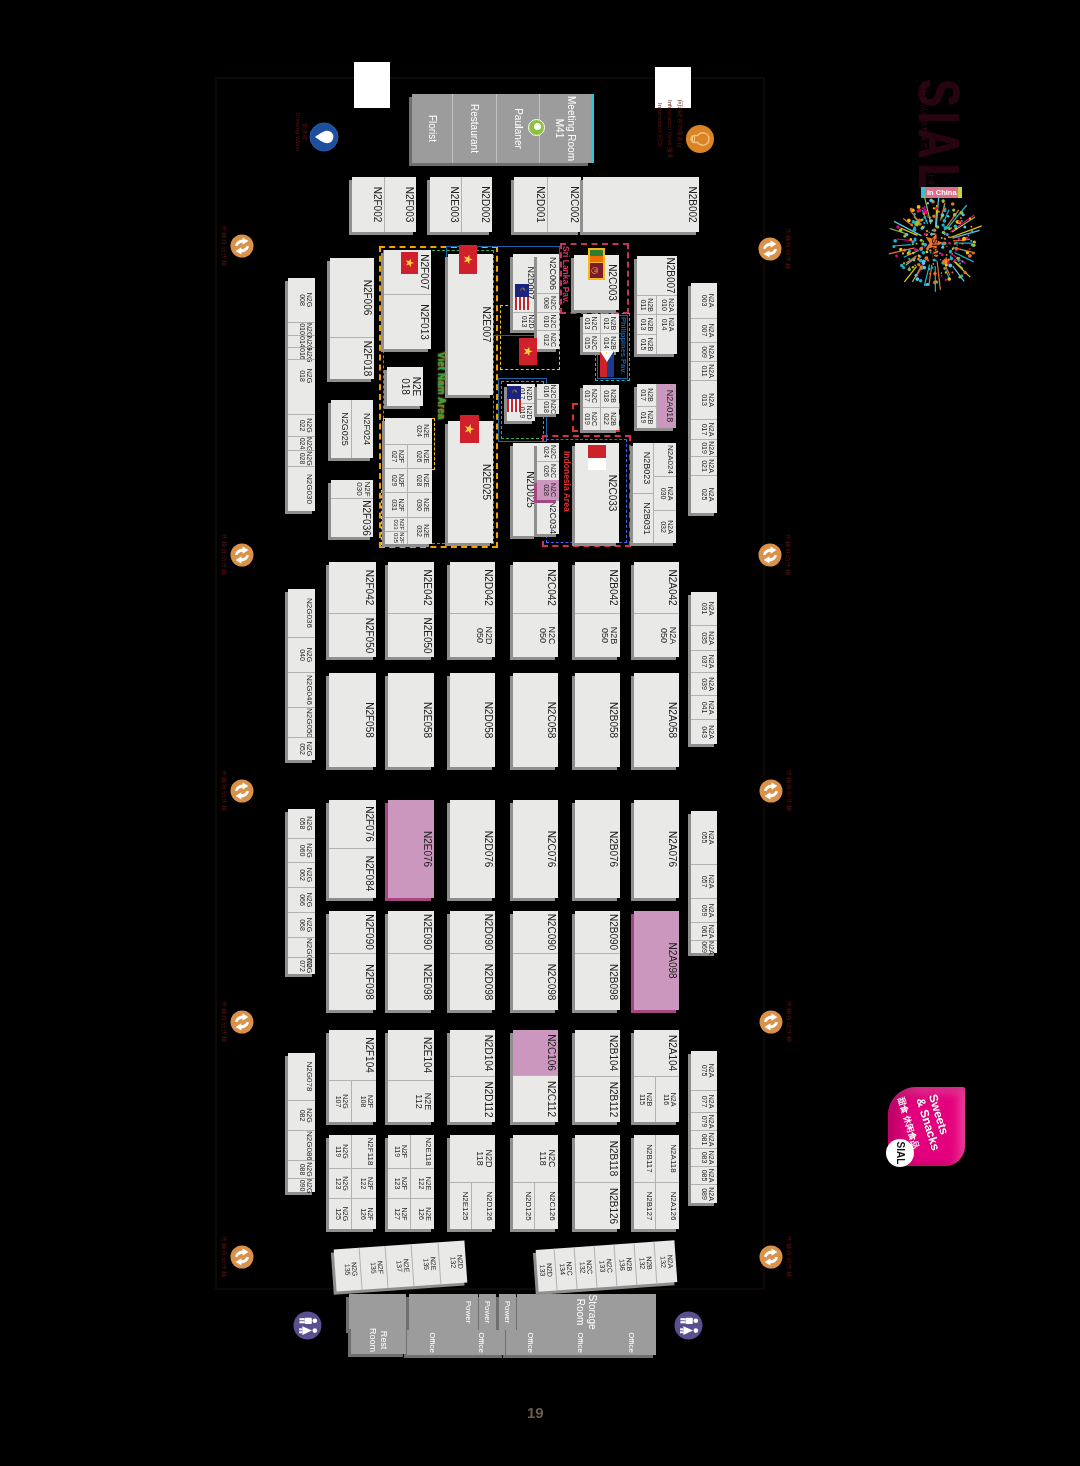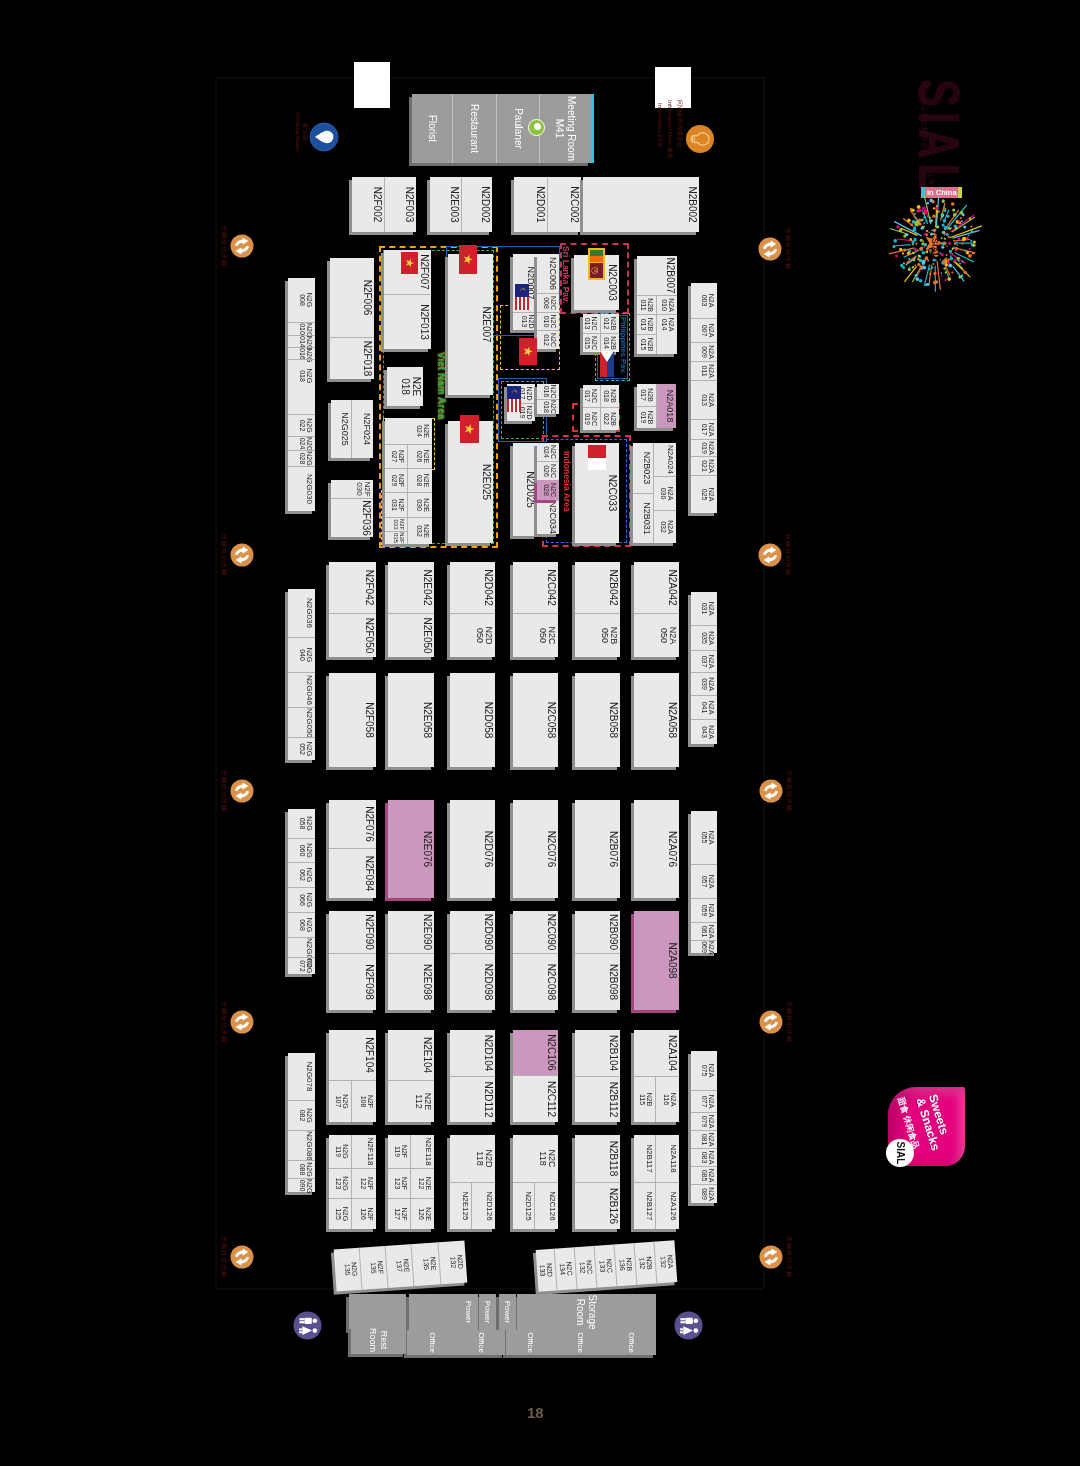--- a/index.html
+++ b/index.html
@@ -979,13 +979,13 @@
         <text x="45" y="53" font-size="9" font-weight="bold" fill="#401408" font-family="Liberation Sans">SIAL</text>
       </svg></div>
 
 <div style="position:absolute;left:1087px;top:115px;width:79px;height:77px;background:#e5007d;border-radius:2px 20px 16px 28px;box-shadow:inset 0 -10px 14px rgba(150,0,80,0.55), inset 6px 6px 10px rgba(255,255,255,0.25);">
 <div style="position:absolute;left:8px;top:15px;width:76px;transform:rotate(-17deg);color:#fff;font-weight:bold;font-size:12px;line-height:1.08;text-shadow:0 1px 0 rgba(150,0,80,.6);">Sweets<br>&amp; Snacks</div>
 <div style="position:absolute;left:9px;top:48px;width:76px;transform:rotate(-17deg);color:#fff;font-weight:bold;font-size:8.5px;">甜食 休闲食品</div>
 <div style="position:absolute;right:-1px;bottom:-2px;width:28px;height:28px;border-radius:50%;background:#fff;color:#111;font-weight:bold;font-size:10px;text-align:center;line-height:28px;">SIAL</div>
 </div>
 </div>
 
-<div style="position:absolute;left:527px;top:1404px;width:24px;height:18px;color:#6b5b49;font-size:15px;font-weight:bold;">18</div>
+<div style="position:absolute;left:527px;top:1404px;width:24px;height:18px;color:#6b5b49;font-size:15px;font-weight:bold;">19</div>
 
 </body></html>

